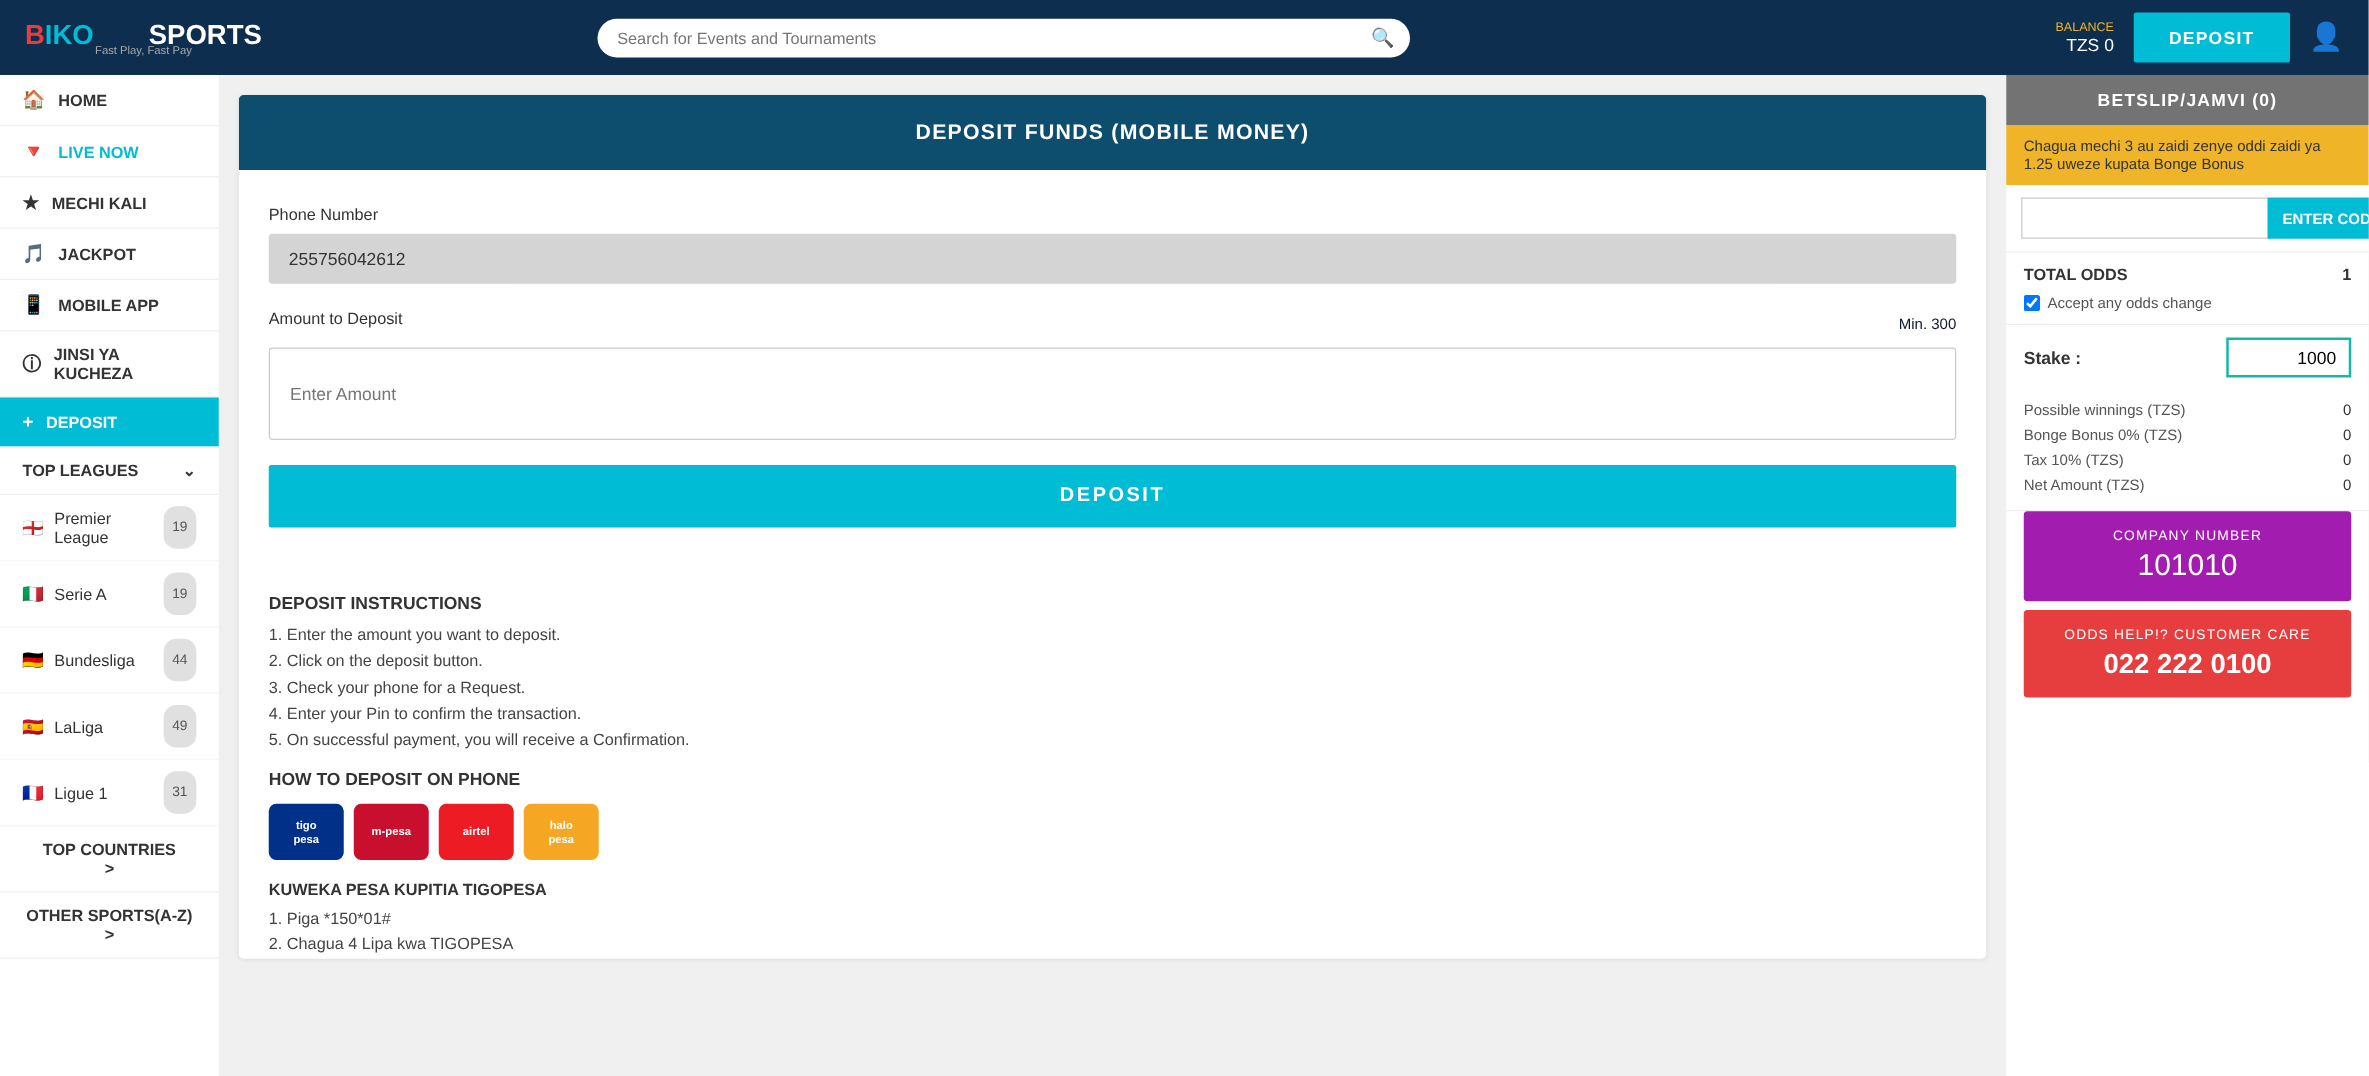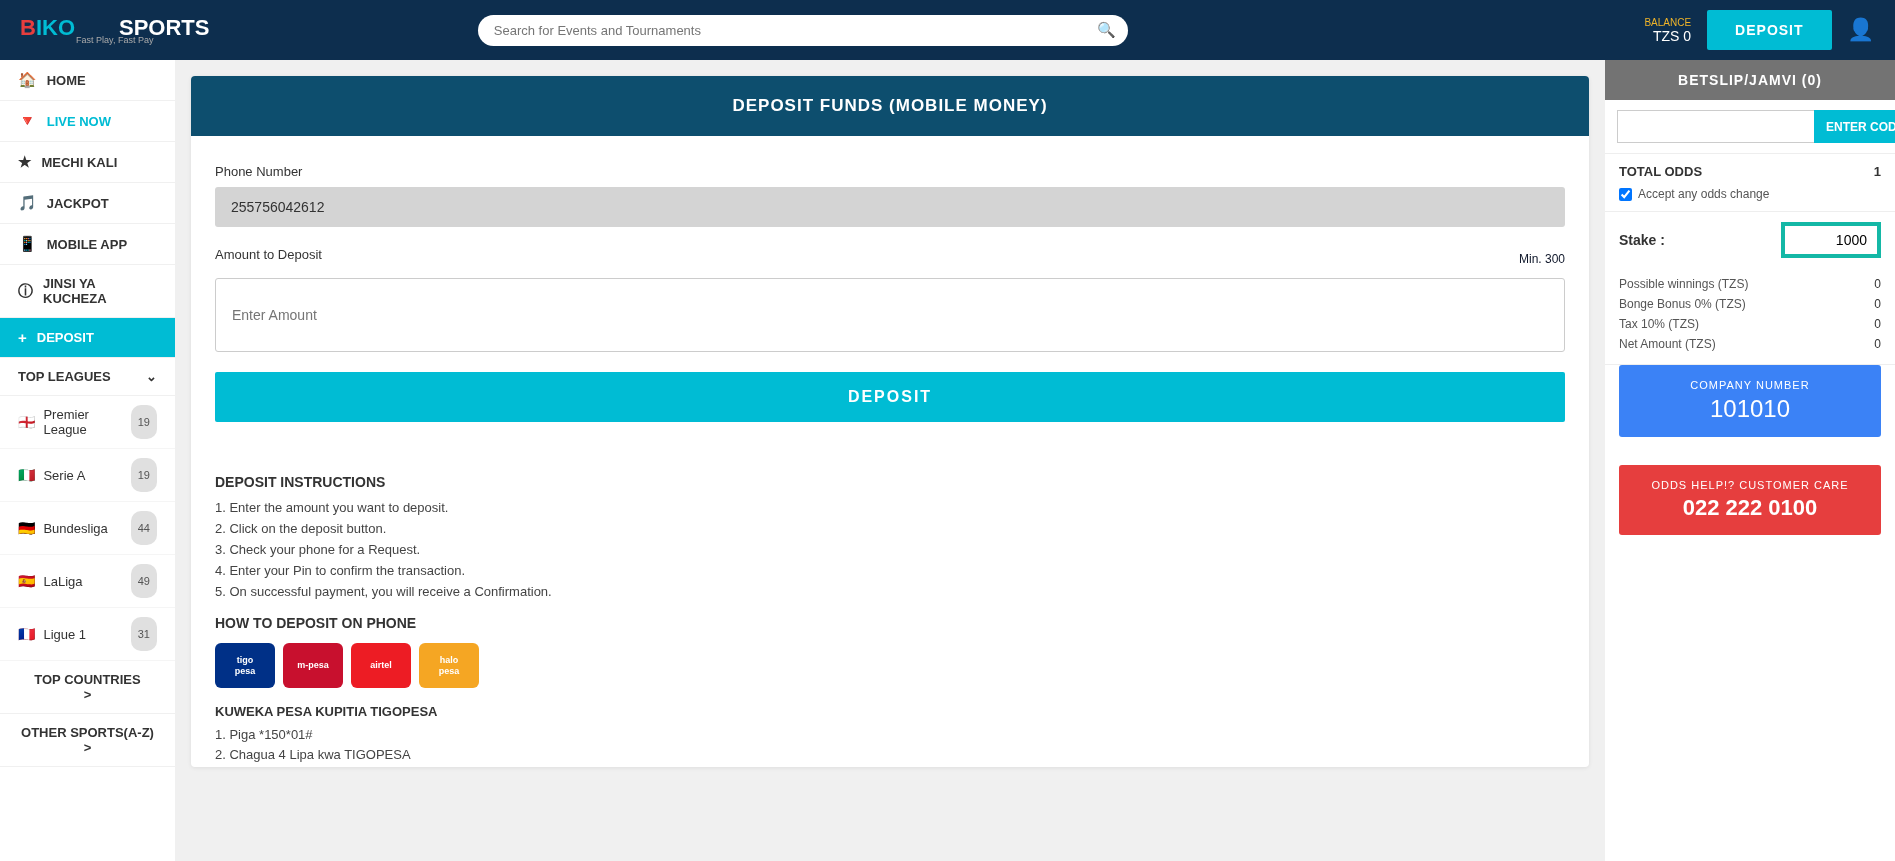--- a/index.html
+++ b/index.html
@@ -370,21 +370,21 @@
       border-top: 1px solid #eee;
     }
     .stake-label {
       font-weight: bold;
       font-size: 14px;
       color: #333;
     }
     .stake-input {
       width: 100px;
       padding: 6px 10px;
-      border: 4px solid #14b8a6;
+      border: 2px solid #14b8a6;
       font-size: 14px;
       text-align: right;
       outline: none;
     }
     .winnings-section {
       padding: 6px 14px 10px;
       border-bottom: 1px solid #eee;
     }
     .winnings-row {
       display: flex;
@@ -416,25 +416,25 @@
       background: #00bcd4;
       color: #fff;
       border: none;
       padding: 12px;
       font-size: 12px;
       font-weight: bold;
       cursor: pointer;
       letter-spacing: 1px;
     }
     .company-number-box {
-      background: #3b82f6;
+      background: #a21caf;
       color: #fff;
       text-align: center;
       padding: 14px;
-      margin: 0 14px 28px;
+      margin: 0 14px 7px;
       border-radius: 3px;
     }
     .company-number-label {
       font-size: 11px;
       letter-spacing: 1px;
       margin-bottom: 4px;
     }
     .company-number-value {
       font-size: 24px;
       font-weight: normal;
@@ -598,20 +598,21 @@
         <ul class="kuweka-list">
           <li>1. Piga *150*01#</li>
           <li>2. Chagua 4 Lipa kwa TIGOPESA</li>
         </ul>
       </div>
     </div>
   </main>
 
   <aside class="right-panel">
     <div class="betslip-header">BETSLIP/JAMVI (0)</div>
+    <div class="bonus-message">Chagua mechi 3 au zaidi zenye oddi zaidi ya 1.25 uweze kupata Bonge Bonus</div>
     <div class="code-row">
       <input class="code-input" type="text" placeholder="" style="">
       <button class="enter-code-btn">ENTER CODE</button>
     </div>
     <div class="total-odds-row">
       <span>TOTAL ODDS</span>
       <span class="odds-value">1</span>
     </div>
     <div class="accept-odds-row">
       <input type="checkbox" checked="" style="">

